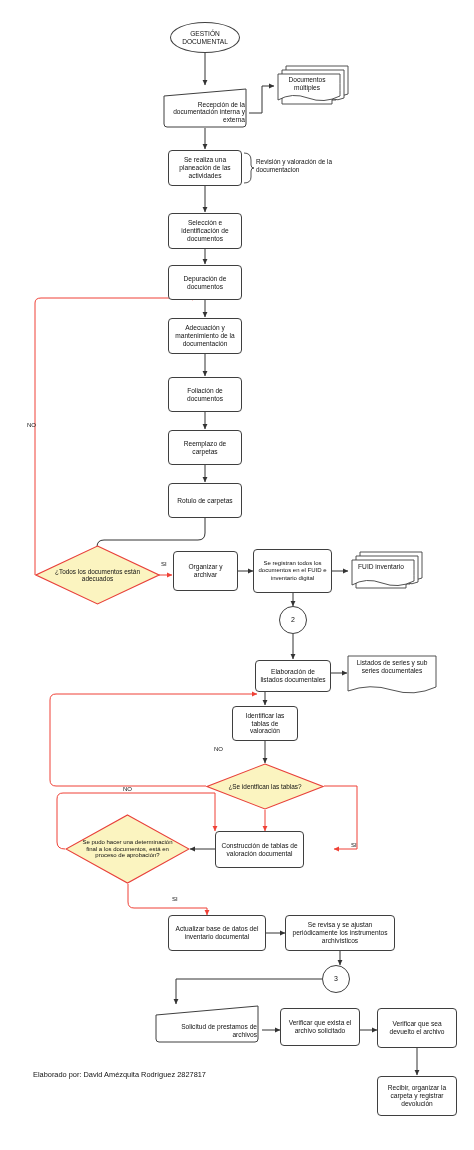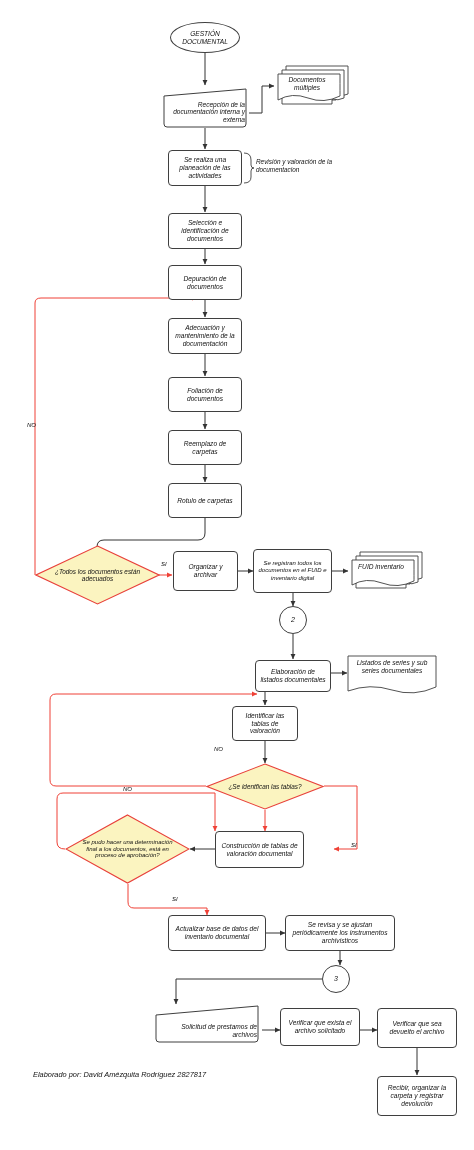--- a/index.html
+++ b/index.html
@@ -1,20 +1,20 @@
 <!DOCTYPE html>
 <html><head>
 <meta charset="utf-8">
 <style>
   html,body{margin:0;padding:0;background:#ffffff;}
   body{
     font-family:"Liberation Sans", sans-serif;
     width:474px;height:1150px;position:relative;overflow:hidden;
   }
-  #canvas{position:absolute;left:0;top:0;width:474px;height:988px;font-style:italic;}
+  #canvas{position:absolute;left:0;top:0;width:474px;height:988px;}
   svg#wires{position:absolute;left:0;top:0;width:474px;height:1150px;pointer-events:none;}
 
   .node{position:absolute;box-sizing:border-box;display:flex;align-items:center;
         justify-content:center;text-align:center;color:#111;}
   .node .txt{display:block;line-height:1.18;padding:0 3px;}
 
   
   .proc{background:#fff;border:1px solid #3f3f3f;border-radius:4px;font-size:6.6px;}
   
   .terminal{background:#fff;border:1px solid #3f3f3f;border-radius:50%/50%;font-size:6.6px;}

